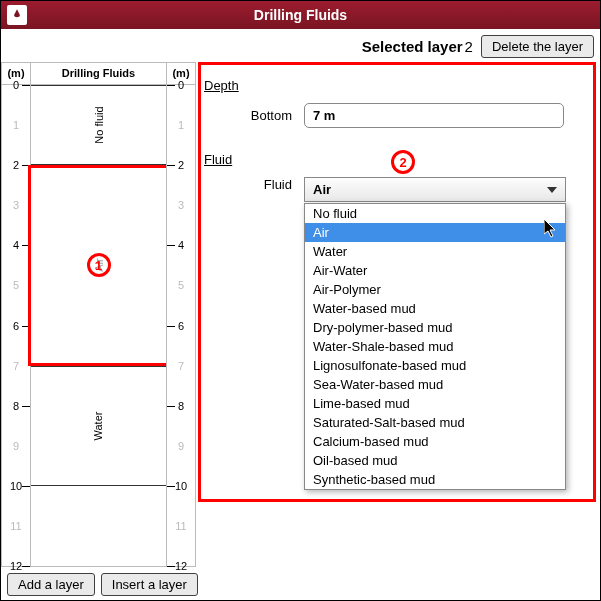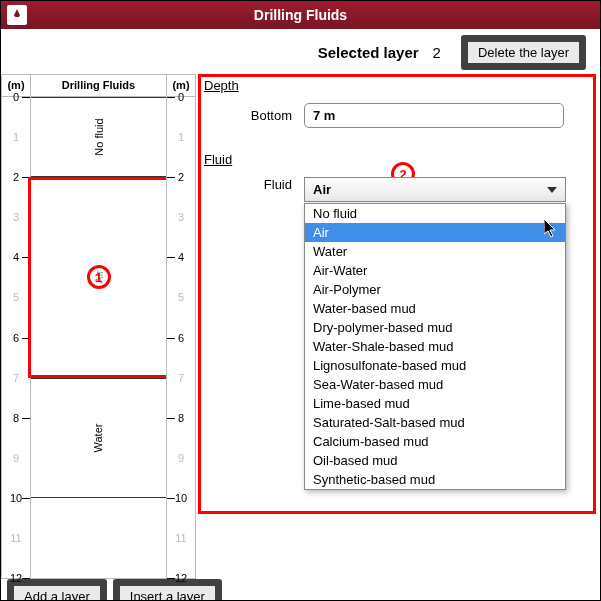--- a/index.html
+++ b/index.html
@@ -30,36 +30,35 @@
     margin-right: 8px;
     display: flex;
     align-items: center;
     justify-content: center;
   }
   .appicon svg { width: 14px; height: 14px; }
   .title { flex: 1; text-align: center; margin-right: 28px; }
   .toolbar-row {
     display: flex;
     align-items: center;
-    padding: 6px 14px 4px 6px;
-    gap: 12px;
+    padding: 6px 6px 4px 6px;
   }
   .selected-label {
     font-weight: bold;
     font-size: 15px;
     margin-left: auto;
     margin-right: 2px;
   }
   .selected-num {
     font-size: 15px;
     margin-right: 8px;
   }
   .btn {
     background: #eaeaea;
-    border: 7px solid #404040;
+    border: 1px solid #404040;
     border-radius: 3px;
     padding: 3px 10px;
     font-size: 13px;
     cursor: pointer;
   }
   .main {
     display: flex;
     height: calc(601px - 28px - 34px - 34px);
     position: relative;
   }
@@ -149,21 +148,21 @@
     display: flex;
     align-items: center;
     justify-content: center;
     background: rgba(255,255,255,0.6);
     pointer-events: none;
   }
   
   .right-panel {
     flex: 1;
     position: relative;
-    padding: 0 8px;
+    padding: 12px 8px;
   }
   .right-highlight {
     position: absolute;
     left: 2px; right: 4px; top: 0; height: 440px;
     border: 3px solid #ff0000;
     pointer-events: none;
   }
   .section-label {
     text-decoration: underline;
     font-size: 13px;

